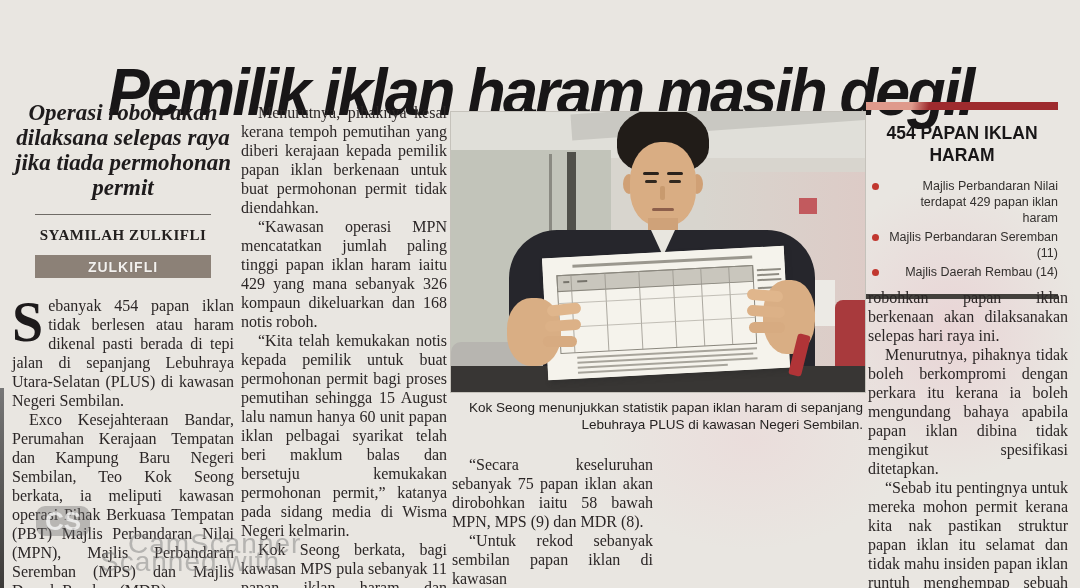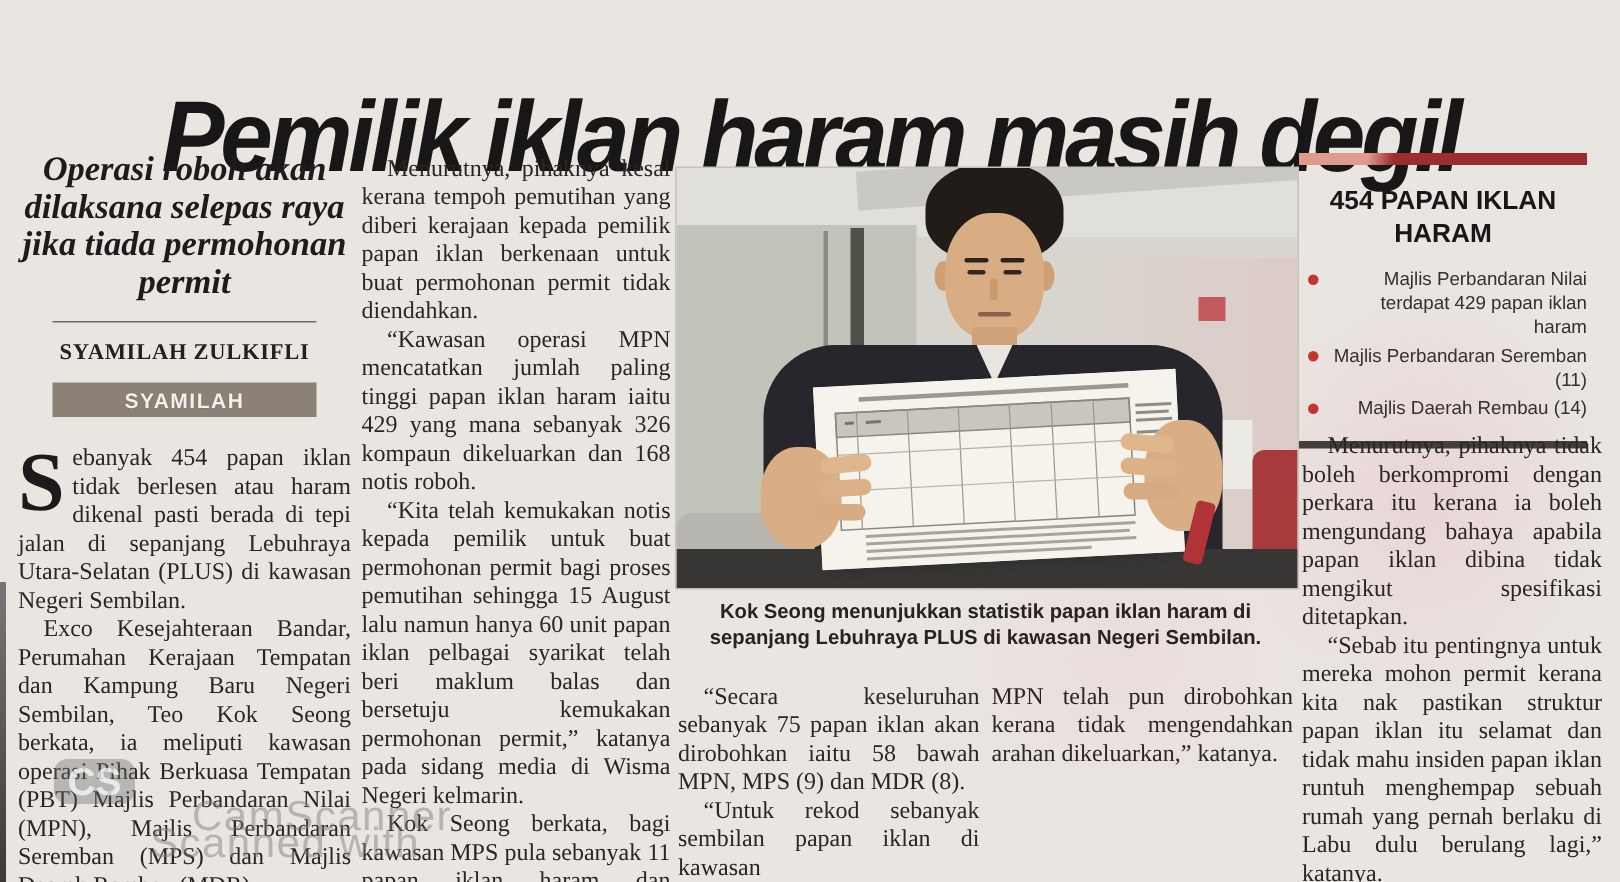--- a/index.html
+++ b/index.html
@@ -100,22 +100,22 @@
   .ph-fing-l3{left:92px;top:224px;width:34px;height:11px;background:#d7ab81;border-radius:6px;}
   .ph-hand-r{left:312px;top:168px;width:52px;height:74px;background:#d9ae84;border-radius:45%;}
   .ph-fing-r1{left:296px;top:178px;width:36px;height:11px;background:#e0b68c;border-radius:6px;transform:rotate(5deg);}
   .ph-fing-r2{left:296px;top:194px;width:38px;height:11px;background:#dcb187;border-radius:6px;transform:rotate(4deg);}
   .ph-fing-r3{left:298px;top:210px;width:36px;height:11px;background:#d7ab81;border-radius:6px;}
   .ph-lanyard{left:342px;top:222px;width:13px;height:42px;background:#b03437;transform:rotate(14deg);border-radius:3px;}
 
   
   #caption{
     position:absolute;left:451px;top:399px;width:412px;
-    font-family:"Liberation Sans", sans-serif;font-weight:700;
-    font-size:13.5px;line-height:17px;color:#262322;text-align:center;
+    font-family:"Liberation Sans", sans-serif;font-weight:400;
+    font-size:13.5px;line-height:17px;color:#262322;text-align:right;
   }
 
   
   #col3{position:absolute;left:452px;top:455px;width:201px;}
   #col4{position:absolute;left:661px;top:455px;width:201px;}
 
   
   #infobox{position:absolute;left:866px;top:102px;width:192px;}
   #infobox-bar{height:8px;width:100%;
     background:linear-gradient(100deg,#df9a8c 0%,#df9a8c 24%,#9e2b2e 33%,#9e2b2e 100%);}
@@ -158,21 +158,21 @@
 <div class="tint" id="tint-right"></div>
 <div class="tint" id="tint-mid"></div>
 <div id="edge-line"></div>
 
 <h1 id="headline">Pemilik iklan haram masih degil</h1>
 
 <div id="col1">
   <div id="subhead">Operasi roboh akan dilaksana selepas raya jika tiada permohonan permit</div>
   <div id="byline-rule"></div>
   <div id="byline">SYAMILAH ZULKIFLI</div>
-  <div id="location-bar">SYAMILAH</div>
+  <div id="location-bar">ZULKIFLI</div>
   <div id="col1-body" class="body-text">
     <p class="p nid"><span id="dropcap">S</span><span>ebanyak 454 papan iklan tidak berlesen atau haram dikenal pasti berada di tepi jalan di sepanjang Lebuhraya Utara-Selatan (PLUS) di kawasan Negeri Sembilan.</span></p>
     <p class="p">Exco Kesejahteraan Bandar, Perumahan Kerajaan Tempatan dan Kampung Baru Negeri Sembilan, Teo Kok Seong berkata, ia meliputi kawasan operasi Pihak Berkuasa Tempatan (PBT) Majlis Perbandaran Nilai (MPN), Majlis Perbandaran Seremban (MPS) dan Majlis Daerah Rembau (MDR).</p>
   </div>
 </div>
 
 <div id="col2" class="body-text">
   <p class="p">Menurutnya, pihaknya kesal kerana tempoh pemutihan yang diberi kerajaan kepada pemilik papan iklan berkenaan untuk buat permohonan permit tidak diendahkan.</p>
   <p class="p">“Kawasan operasi MPN mencatatkan jumlah paling tinggi papan iklan haram iaitu 429 yang mana sebanyak 326 kompaun dikeluarkan dan 168 notis roboh.</p>
   <p class="p">“Kita telah kemukakan notis kepada pemilik untuk buat permohonan permit bagi proses pemutihan sehingga 15 August lalu namun hanya 60 unit papan iklan pelbagai syarikat telah beri maklum balas dan bersetuju kemukakan permohonan permit,” katanya pada sidang media di Wisma Negeri kelmarin.</p>
@@ -247,35 +247,35 @@
 </div>
 
 <div id="caption">Kok Seong menunjukkan statistik papan iklan haram di sepanjang Lebuhraya PLUS di kawasan Negeri Sembilan.</div>
 
 <div id="col3" class="body-text">
   <p class="p">“Secara keseluruhan sebanyak 75 papan iklan akan dirobohkan iaitu 58 bawah MPN, MPS (9) dan MDR (8).</p>
   <p class="p">“Untuk rekod sebanyak sembilan papan iklan di kawasan</p>
 </div>
 
 <div id="col4" class="body-text">
-  <p class="p nid">MPN telah pun dirobohkan kerana tidak mengendahkan arahan dikeluarkan,” katanya.</p>
 </div>
 
 <div id="infobox">
   <div id="infobox-bar"></div>
   <div id="infobox-title">454 PAPAN IKLAN HARAM</div>
   <ul id="infobox-list">
     <li>Majlis Perbandaran Nilai terdapat 429 papan iklan haram</li>
     <li>Majlis Perbandaran Seremban (11)</li>
     <li>Majlis Daerah Rembau (14)</li>
   </ul>
   <div id="infobox-bottom"></div>
 </div>
 
 <div id="col5" class="body-text">
+  <p class="p nid">robohkan papan iklan berkenaan akan dilaksanakan selepas hari raya ini.</p>
   <p class="p">Menurutnya, pihaknya tidak boleh berkompromi dengan perkara itu kerana ia boleh mengundang bahaya apabila papan iklan dibina tidak mengikut spesifikasi ditetapkan.</p>
   <p class="p">“Sebab itu pentingnya untuk mereka mohon permit kerana kita nak pastikan struktur papan iklan itu selamat dan tidak mahu insiden papan iklan runtuh menghempap sebuah rumah yang pernah berlaku di Labu dulu berulang lagi,” katanya.</p>
 </div>
 
 <div id="watermark">
   <div id="wm-logo">CS</div>
   <div class="wm-text" id="wm-line1">Scanned with</div>
   <div class="wm-text" id="wm-line2">CamScanner</div>
 </div>
 

